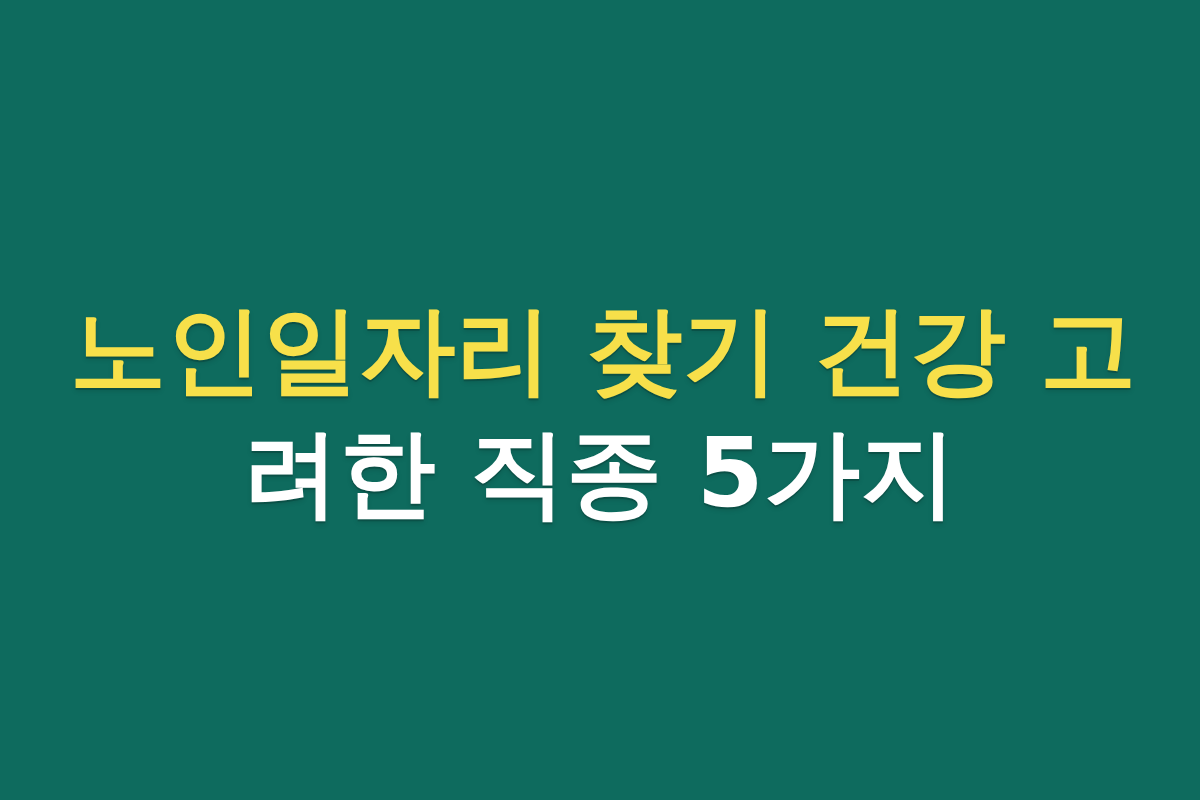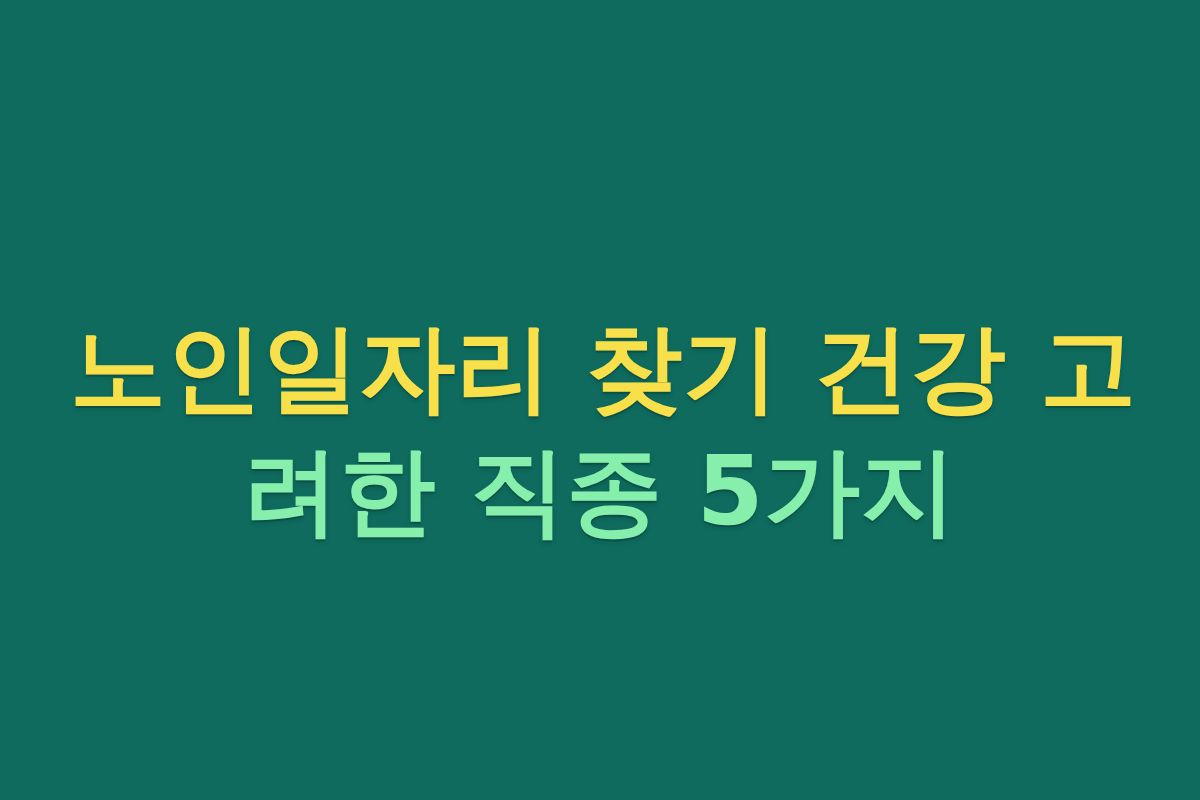--- a/index.html
+++ b/index.html
@@ -21,21 +21,21 @@
     box-sizing: border-box;
     display: flex;
     align-items: center;
     justify-content: center;
   }
 
   #title-block {
     width: 1060px;
     text-align: center;
     position: relative;
-    top: 30px;
+    top: 12px;
   }
 
   .title-line {
     display: block;
     font-family: "DejaVu Sans", sans-serif;
     font-weight: 700;
     font-size: 96px;
     line-height: 1.28;
     letter-spacing: 0.005em;
     white-space: pre;
@@ -46,16 +46,16 @@
       0 3px 5px rgba(0,0,0,0.13);
   }
 </style>
 </head>
 <body>
 
 <div id="canvas" style="background: rgb(14, 107, 94);">
 
   <div id="title-block">
     <span class="title-line" style="color: rgb(247, 224, 74);">노인일자리 찾기 건강 고</span>
-    <span class="title-line" style="color: #86efac;">려한 직종 5가지</span>
+    <span class="title-line" style="color: #ffffff;">려한 직종 5가지</span>
   </div>
 
 </div>
 
 </body></html>

